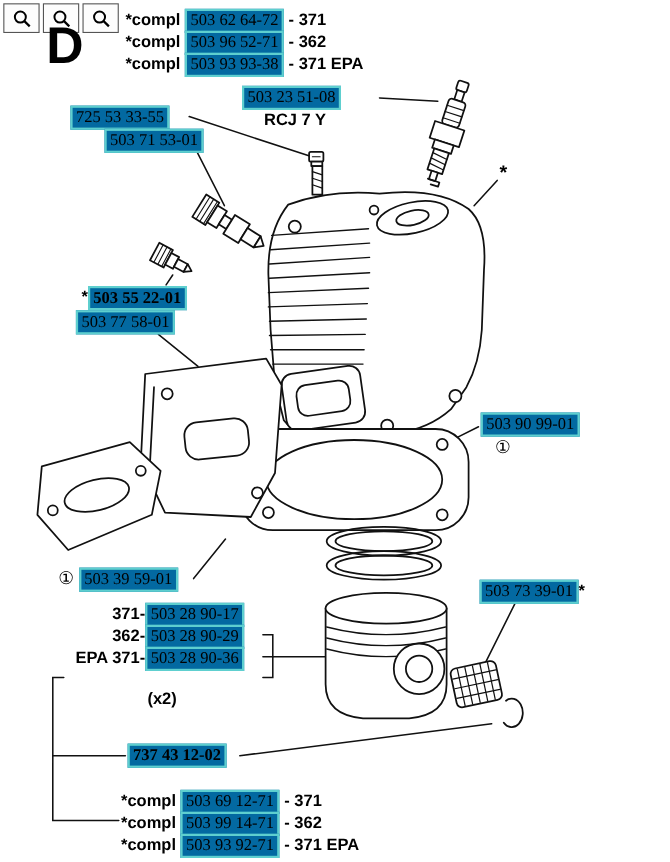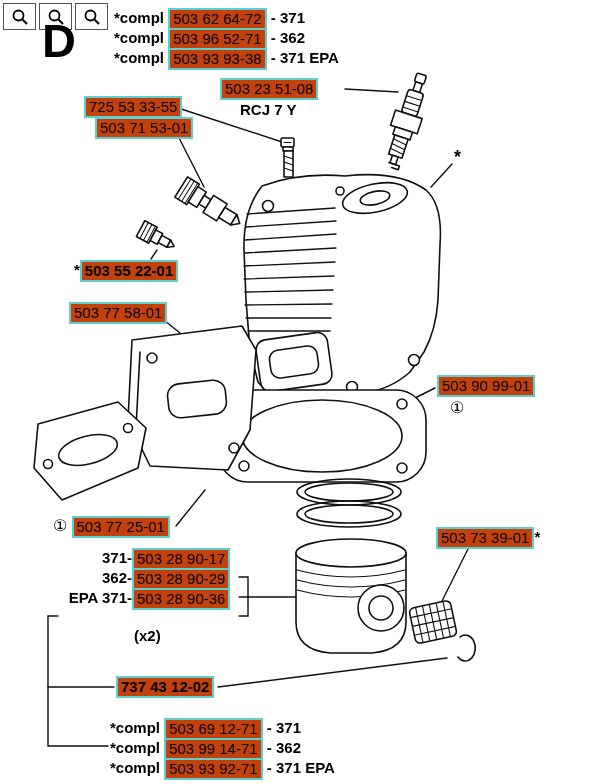--- a/index.html
+++ b/index.html
@@ -5,21 +5,21 @@
   html,body { margin:0; padding:0; background:#fff; }
   #canvas {
     position:relative; width:609px; height:784px; background:#fff;
     font-family:"Liberation Sans", sans-serif; color:#000; overflow:hidden;
   }
   #diagram-svg { position:absolute; left:0; top:0; }
   .lbl { position:absolute; font:15px/19px "Liberation Sans", sans-serif; white-space:nowrap; }
   .b { font-weight:bold; }
   .pbox {
     display:inline-block; border:2px solid #5ecfcf; padding:0 3px;
-    font-size:15px; line-height:18px; background:#c2410c; vertical-align:middle;
+    font-size:15px; line-height:18px; background:#0369a1; vertical-align:middle;font-family:Liberation Serif, serif;
   }
   .pbox.b { font-weight:bold; }
   .row { margin-bottom:1px; height:19px; }
   .zoombar { position:absolute; left:3px; top:3px; display:flex; gap:3px; }
   .zoombtn {
     width:33px; height:27px; border:1px solid #555; background:#fdfdfd;
     display:inline-flex; align-items:center; justify-content:center; padding:0; cursor:pointer;
   }
   .letter-d { position:absolute; left:42px; top:16px; font-weight:bold; font-size:47px; line-height:50px; }
   .model { display:inline-block; width:72px; text-align:right; font-weight:bold; }
@@ -237,46 +237,46 @@
       <span class="pbox">503 93 93-38</span>
       <span class="b">- 371 EPA</span>
     </div>
   </div>
 
   <div class="lbl" style="left:220px; top:78px;">
     <span class="pbox">503 23 51-08</span>
   </div>
   <div class="lbl b" style="left:240px; top:100px;">RCJ 7 Y</div>
 
-  <div class="lbl" style="left:64px; top:96px;margin-left:20px;">
+  <div class="lbl" style="left:64px; top:96px;">
     <span class="pbox">725 53 33-55</span>
   </div>
 
   <div class="lbl" style="left:67px; top:117px;padding-left:28px;">
     <span class="pbox">503 71 53-01</span>
   </div>
 
   <div class="lbl b" style="left:454px; top:148px; font-size:18px;">*</div>
 
   <div class="lbl" style="left:42px; top:260px;margin-left:32px;">
     <span class="star">*</span><span class="pbox b">503 55 22-01</span>
   </div>
 
-  <div class="lbl" style="left:39px; top:302px;padding-left:30px;">
+  <div class="lbl" style="left:39px; top:282px;padding-left:30px;">
     <span class="pbox">503 77 58-01</span>
   </div>
 
   <div class="lbl" style="left:437px; top:375px;">
     <span class="pbox">503 90 99-01</span>
   </div>
   <div class="lbl qty" style="left:450px; top:398px;">①</div>
 
   <div class="lbl" style="left:53px; top:516px;">
     <span class="qty">①</span>
-    <span class="pbox">503 77 25-01</span>
+    <span class="pbox">503 39 59-01</span>
   </div>
 
   <div class="lbl" style="left:60px; top:548px;">
     <div class="row">
       <span class="model">371-</span><span class="pbox">503 28 90-17</span>
     </div>
     <div class="row">
       <span class="model">362-</span><span class="pbox">503 28 90-29</span>
     </div>
     <div class="row">

